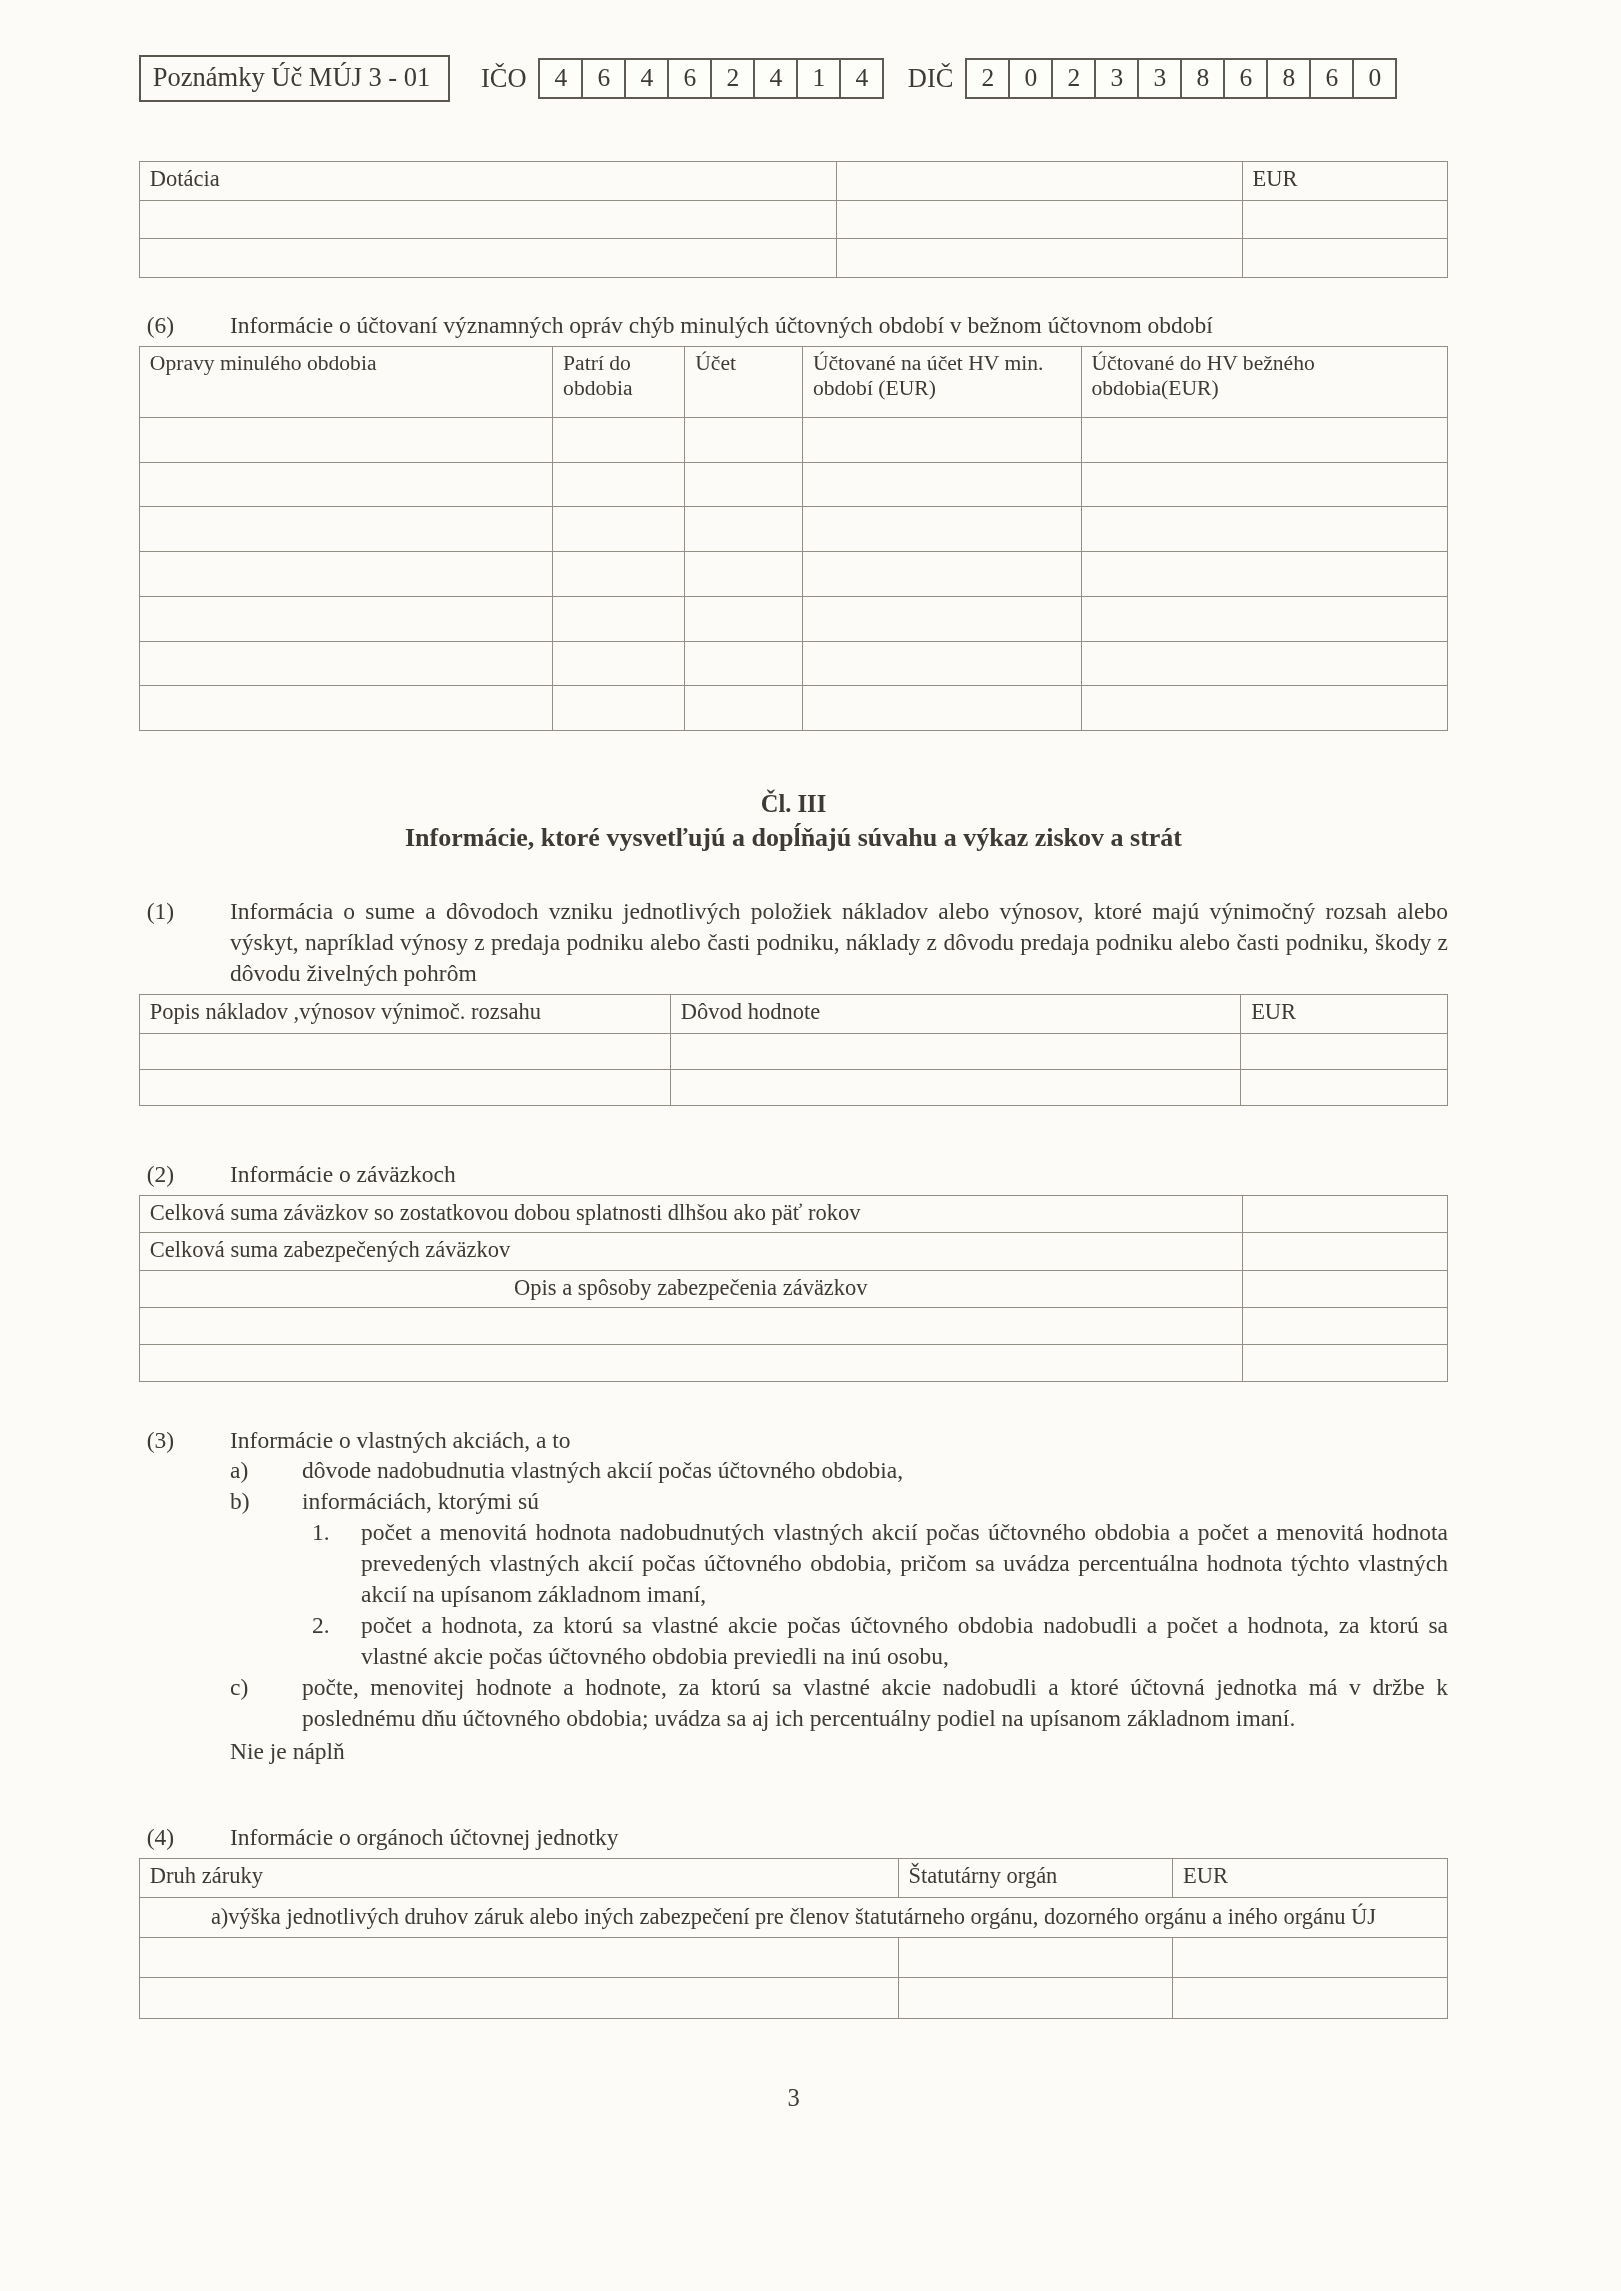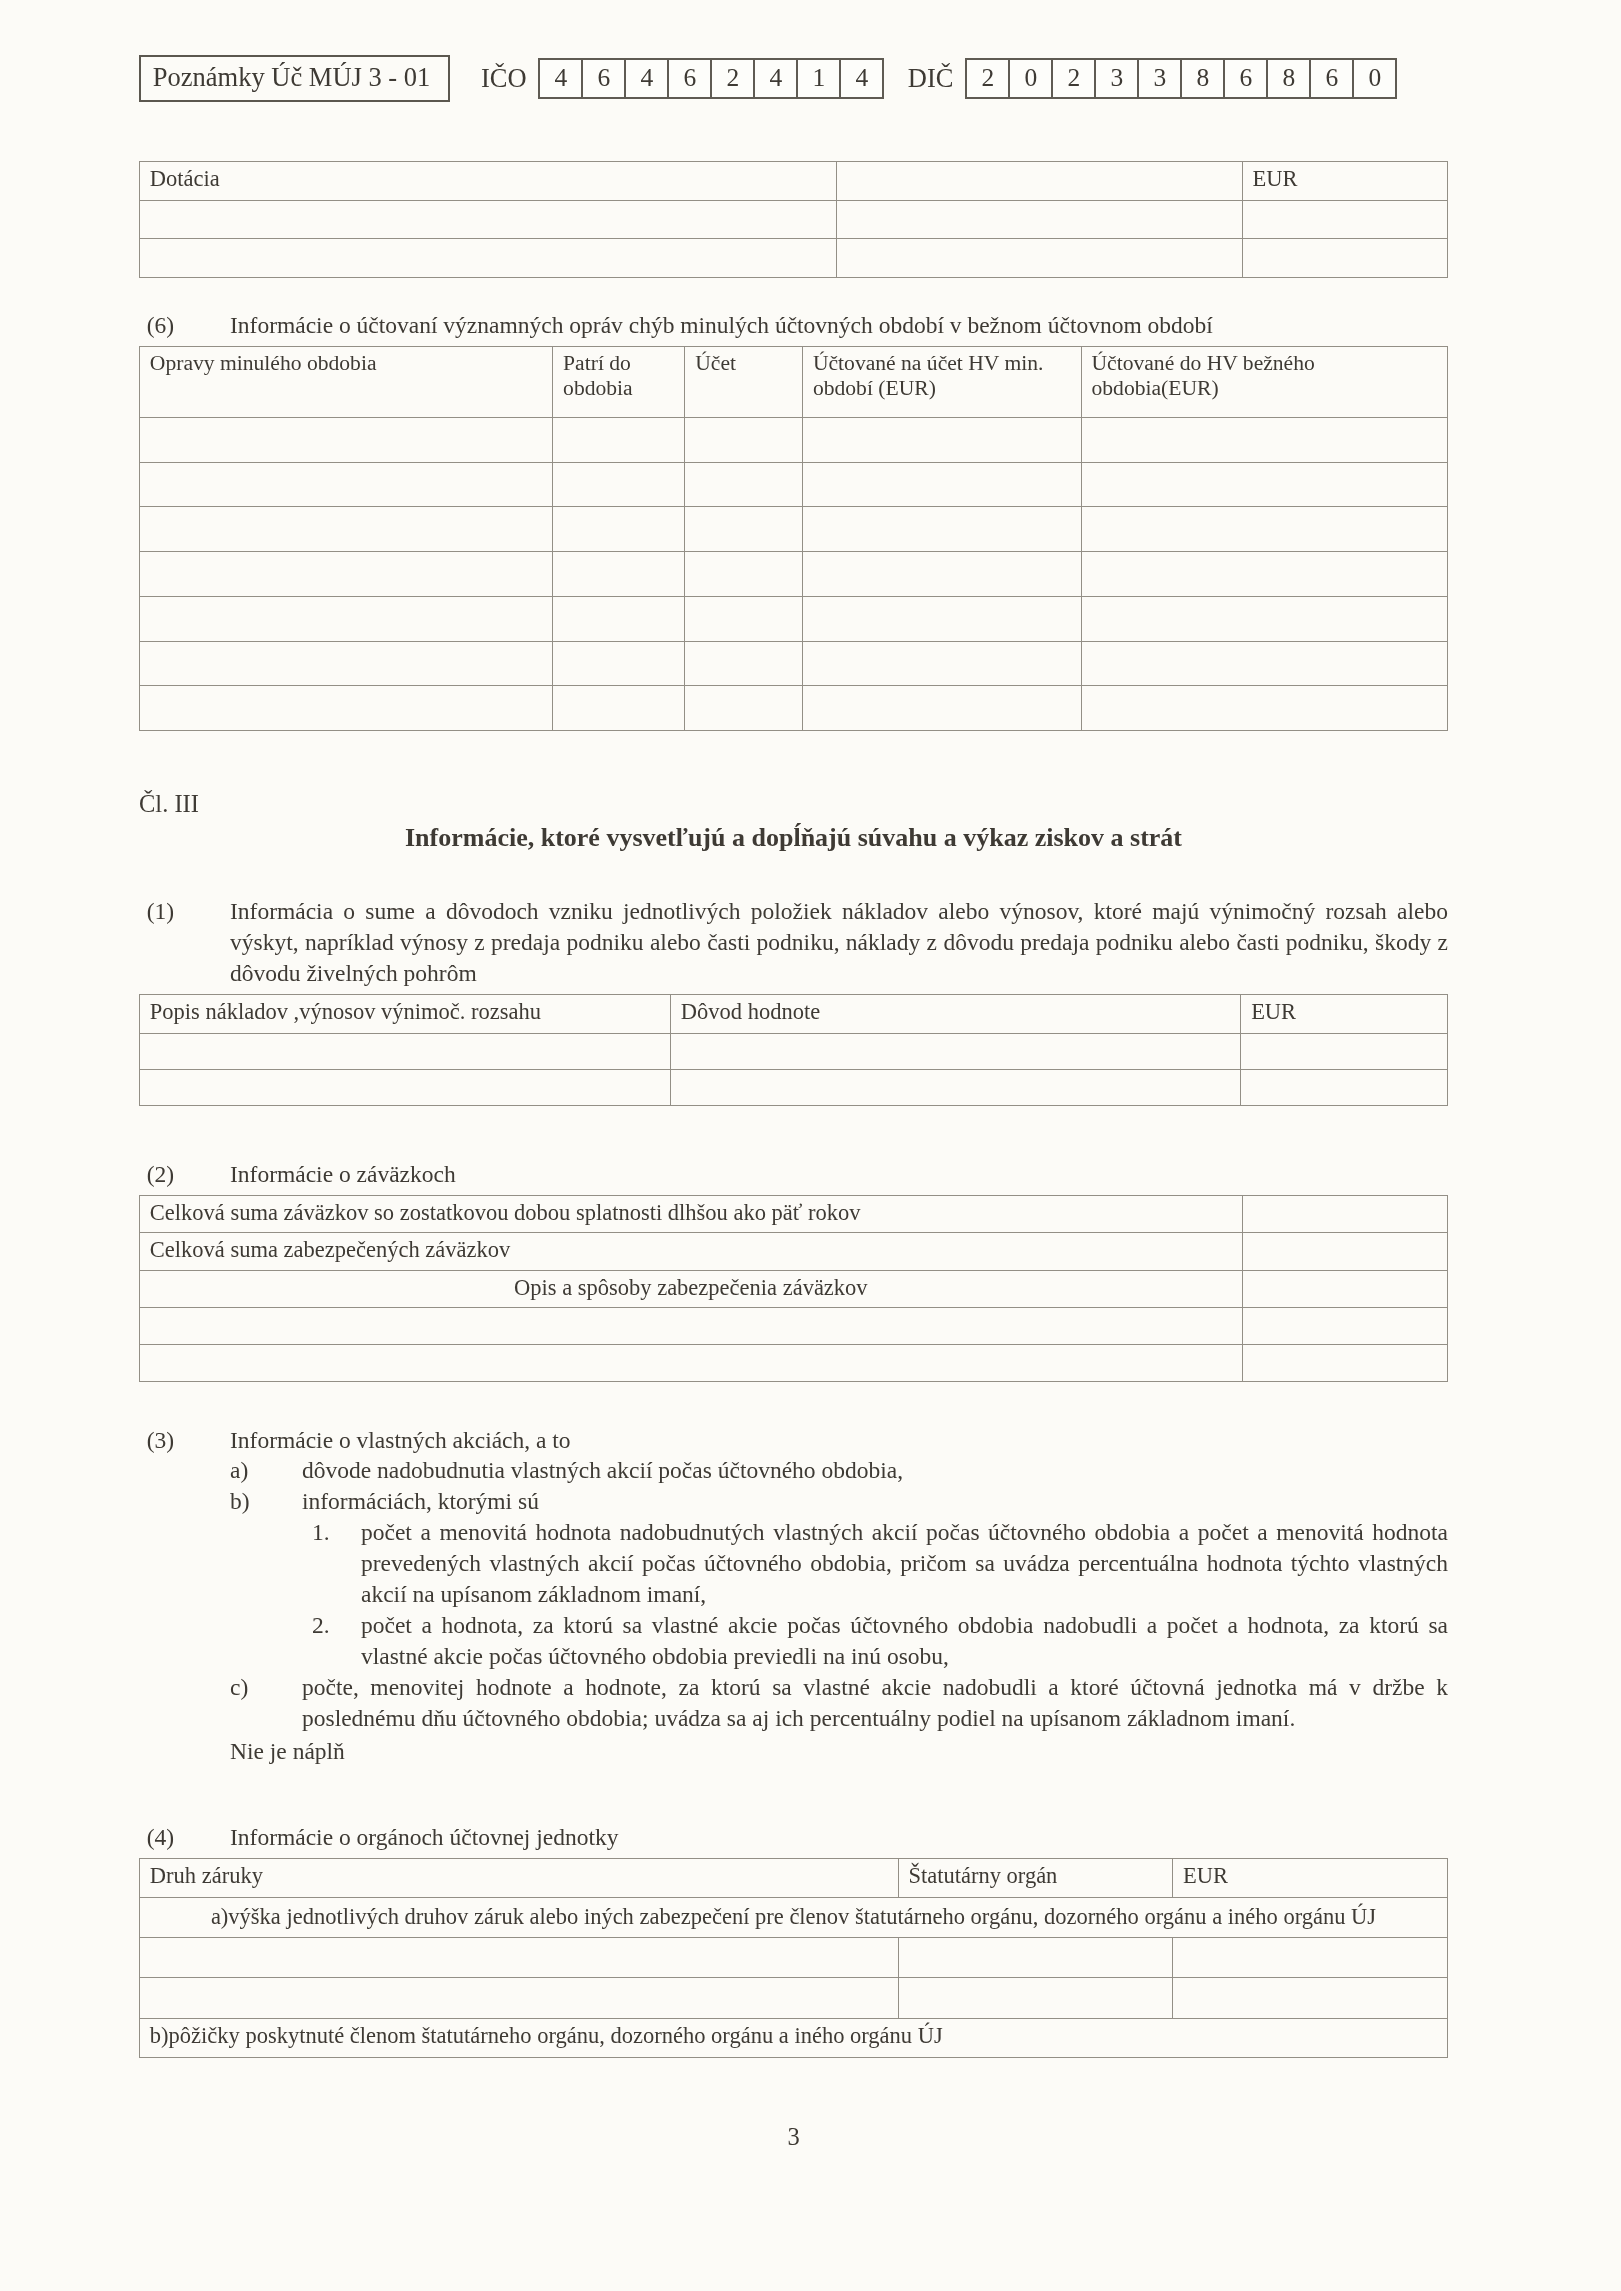--- a/index.html
+++ b/index.html
@@ -50,21 +50,21 @@
   .dotacia td{height:29px;}
 
   .sec-line{margin-top:33px;display:flex;font-size:23.5px;line-height:29px;}
   .sec-num{width:91px;flex:0 0 91px;padding-left:7.8px;box-sizing:border-box;}
   .sec-title{flex:1;}
 
   .sec6-table{margin-top:5.9px;}
   .sec6-table td.hd{font-size:21.6px;height:61px;}
   .sec6-table tr.empty td{height:35px;}
 
-  .art-heading{margin-top:57px;text-align:left;font-weight:normal;font-size:24.5px;line-height:31px;}
+  .art-heading{margin-top:57px;text-align:center;font-weight:bold;font-size:24.5px;line-height:31px;}
   .art-subheading{margin-top:3.9px;text-align:center;font-weight:bold;font-size:26px;line-height:30px;}
 
   .sec-para{margin-top:43px;display:flex;font-size:23.5px;line-height:31px;}
   .para-text{flex:1;text-align:justify;}
 
   .sec1-table{margin-top:4.9px;}
   .sec1-table td{height:29px;}
   .sec1-table tr.empty td{height:26.5px;}
 
   .sec2-table{margin-top:5.9px;}
@@ -346,22 +346,19 @@
     <tr class="empty">
           <td></td>
           <td></td>
           <td></td>
         </tr>
     <tr class="empty">
           <td></td>
           <td></td>
           <td></td>
         </tr>
-    <tr>
-      <td colspan="3">b)pôžičky poskytnuté členom štatutárneho orgánu, dozorného orgánu a iného orgánu ÚJ</td>
-    </tr>
   </tbody>
     </table>
 
   <div class="page-number">3</div>
 
 </div>
 
 
 </body></html>

